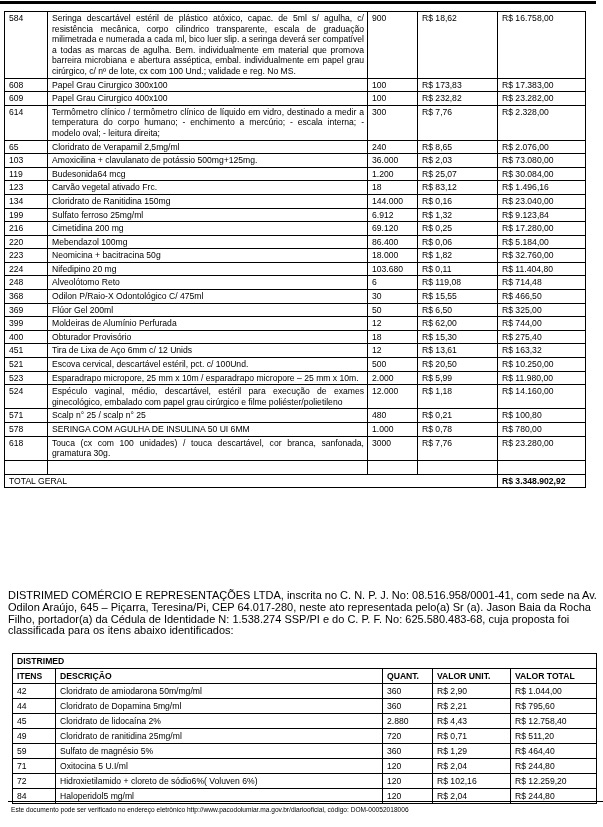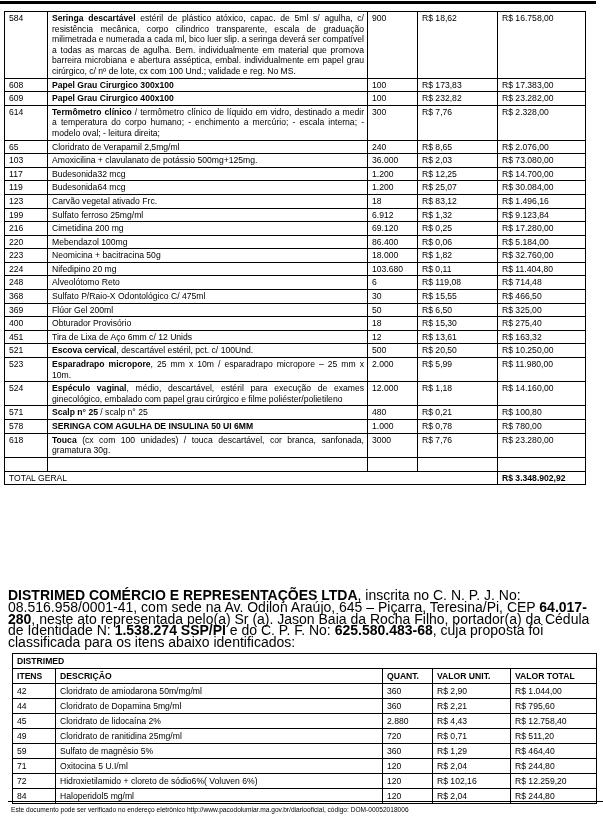--- a/index.html
+++ b/index.html
@@ -3,24 +3,24 @@
 <meta charset="utf-8">
 <style>
   html, body { margin: 0; padding: 0; background: #ffffff; }
   body { width: 603px; height: 827px; position: relative; overflow: hidden;
          font-family: "Liberation Sans", sans-serif; color: #000; font-size: 8.6px; }
   .top-rule { position: absolute; left: 0; top: 1px; width: 596px; height: 3px; background: #000; }
   table { border-collapse: collapse; table-layout: fixed; position: absolute; }
   td { border: 1px solid #000; vertical-align: top; padding: 1px 3px 1px 4px; line-height: 10.6px; }
   #t1 { left: 4px; top: 11px; width: 581px; border: 1.5px solid #000; }
   #t1 td.desc { text-align: justify; }
-  b { font-weight: bold; }
+  b { font-weight: normal; }
   .total-row td { vertical-align: top; margin-left: 10px; }
   .total-value { font-weight: bold; }
-  .intro { position: absolute; left: 8px; top: 590px; width: 590px; line-height: 11.8px; font-size: 14px; text-align: left; }
+  .intro { position: absolute; left: 8px; top: 590px; width: 590px; line-height: 11.8px; font-size: 11px; text-align: left; }
   #t2 { left: 12px; top: 653px; width: 584px; border: 1.5px solid #000; }
   #t2 td { line-height: 11px; padding: 2px 3px 1px 4px; }
   #t2 .hdr td { font-weight: bold; }
   .foot-rule { position: absolute; left: 8px; top: 801px; width: 595px; height: 1px; background: #000; }
   .footer { position: absolute; left: 11px; top: 806px; font-size: 6.6px; }
 </style>
 </head>
 <body>
 
 <div class="top-rule"></div>
@@ -70,41 +70,41 @@
         <td>R$ 2.076,00</td>
       </tr>
       <tr>
         <td>103</td>
         <td class="desc"><b></b><span>Amoxicilina + clavulanato de potássio 500mg+125mg.</span></td>
         <td>36.000</td>
         <td>R$ 2,03</td>
         <td>R$ 73.080,00</td>
       </tr>
       <tr>
-        <td>117</td>
-        <td class="desc"><b></b><span>Budesonida32 mcg</span></td>
-        <td>1.200</td>
-        <td>R$ 12,25</td>
-        <td>R$ 14.700,00</td>
-      </tr>
-      <tr>
         <td>119</td>
         <td class="desc"><b></b><span>Budesonida64 mcg</span></td>
         <td>1.200</td>
         <td>R$ 25,07</td>
         <td>R$ 30.084,00</td>
       </tr>
       <tr>
         <td>123</td>
         <td class="desc"><b></b><span>Carvão vegetal ativado Frc.</span></td>
         <td>18</td>
         <td>R$ 83,12</td>
         <td>R$ 1.496,16</td>
       </tr>
       <tr>
+        <td>134</td>
+        <td class="desc"><b></b><span>Cloridrato de Ranitidina 150mg</span></td>
+        <td>144.000</td>
+        <td>R$ 0,16</td>
+        <td>R$ 23.040,00</td>
+      </tr>
+      <tr>
         <td>199</td>
         <td class="desc"><b></b><span>Sulfato ferroso 25mg/ml</span></td>
         <td>6.912</td>
         <td>R$ 1,32</td>
         <td>R$ 9.123,84</td>
       </tr>
       <tr>
         <td>216</td>
         <td class="desc"><b></b><span>Cimetidina 200 mg</span></td>
         <td>69.120</td>
@@ -134,31 +134,38 @@
       </tr>
       <tr>
         <td>248</td>
         <td class="desc"><b></b><span>Alveolótomo Reto</span></td>
         <td>6</td>
         <td>R$ 119,08</td>
         <td>R$ 714,48</td>
       </tr>
       <tr>
         <td>368</td>
-        <td class="desc"><b></b><span>Sulfato P/Raio-X Odontológico C/ 475ml</span></td>
+        <td class="desc"><b></b><span>Odilon P/Raio-X Odontológico C/ 475ml</span></td>
         <td>30</td>
         <td>R$ 15,55</td>
         <td>R$ 466,50</td>
       </tr>
       <tr>
         <td>369</td>
         <td class="desc"><b></b><span>Flúor Gel 200ml</span></td>
         <td>50</td>
         <td>R$ 6,50</td>
         <td>R$ 325,00</td>
+      </tr>
+      <tr>
+        <td>399</td>
+        <td class="desc"><b></b><span>Moldeiras de Alumínio Perfurada</span></td>
+        <td>12</td>
+        <td>R$ 62,00</td>
+        <td>R$ 744,00</td>
       </tr>
       <tr>
         <td>400</td>
         <td class="desc"><b></b><span>Obturador Provisório</span></td>
         <td>18</td>
         <td>R$ 15,30</td>
         <td>R$ 275,40</td>
       </tr>
       <tr>
         <td>451</td>

